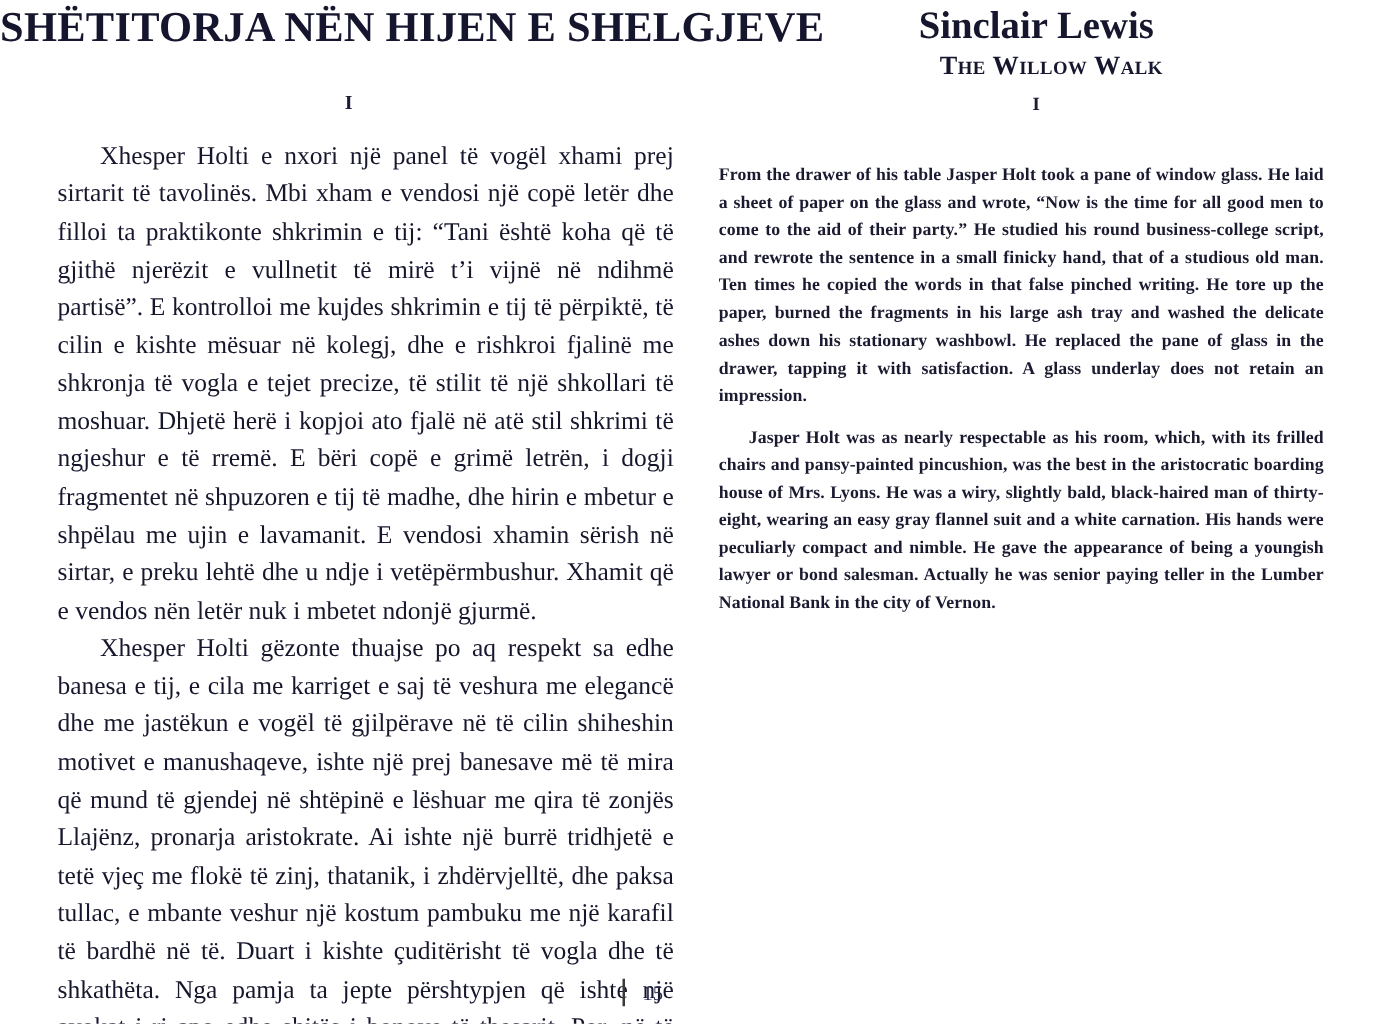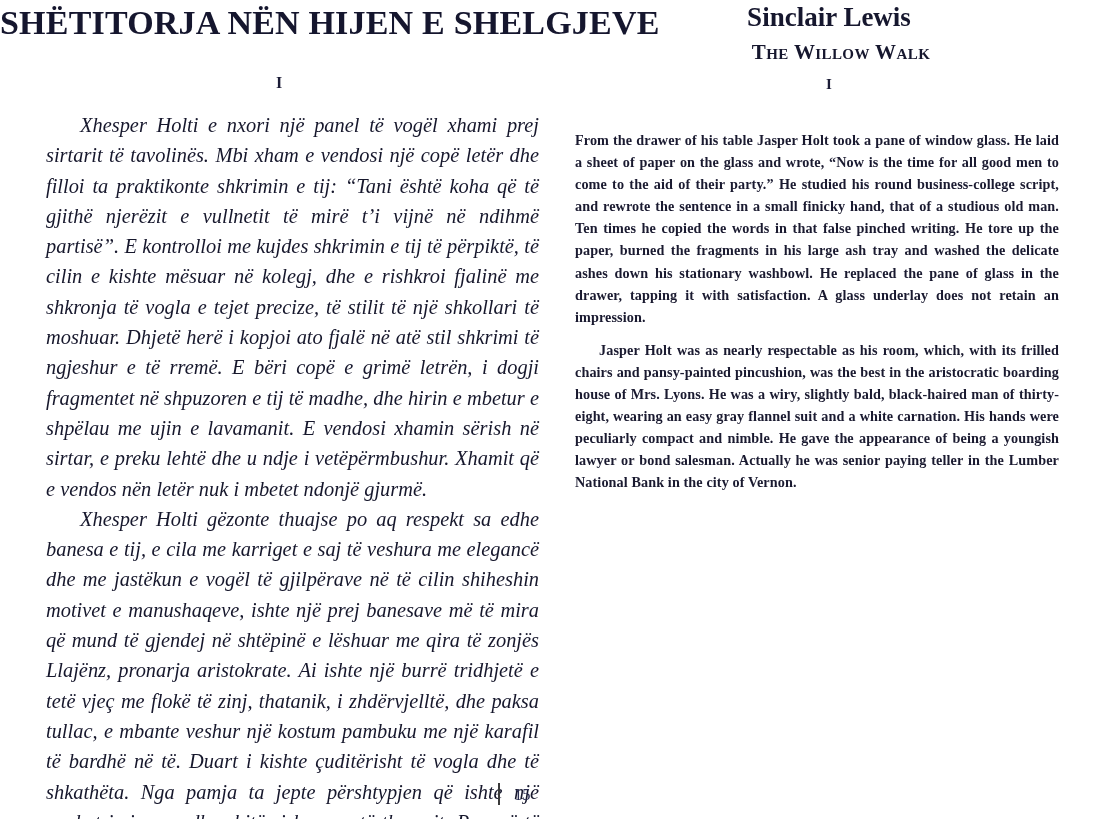--- a/index.html
+++ b/index.html
@@ -64,21 +64,20 @@
     line-height: 30.3px;
     text-align: justify;
     color: #16172c;
     font-family: "Liberation Serif", "DejaVu Serif", serif;
   }
   .al-body p {
     margin: 0 0 0 0;
     text-indent: 34px;
     text-align: justify;
     text-justify: inter-word;
-    font-style: italic;
   }
   .al-body p:last-child { text-indent: 34px; }
 
   .folio {
     position: absolute;
     left: 498px;
     bottom: 14px;
     display: flex;
     align-items: flex-end;
     gap: 14px;
@@ -103,21 +102,21 @@
     height: 819px;
   }
 
   .en-author {
     position: absolute;
     top: 2px;
     left: 0;
     width: 542px;
     text-align: center;
     font-weight: bold;
-    font-size: 27px;
+    font-size: 31px;
     color: #16172e;
     font-family: "Liberation Serif", "DejaVu Serif", serif;
   }
   .en-subtitle {
     position: absolute;
     top: 40px;
     left: 12px;
     width: 542px;
     text-align: center;
     font-weight: bold;

